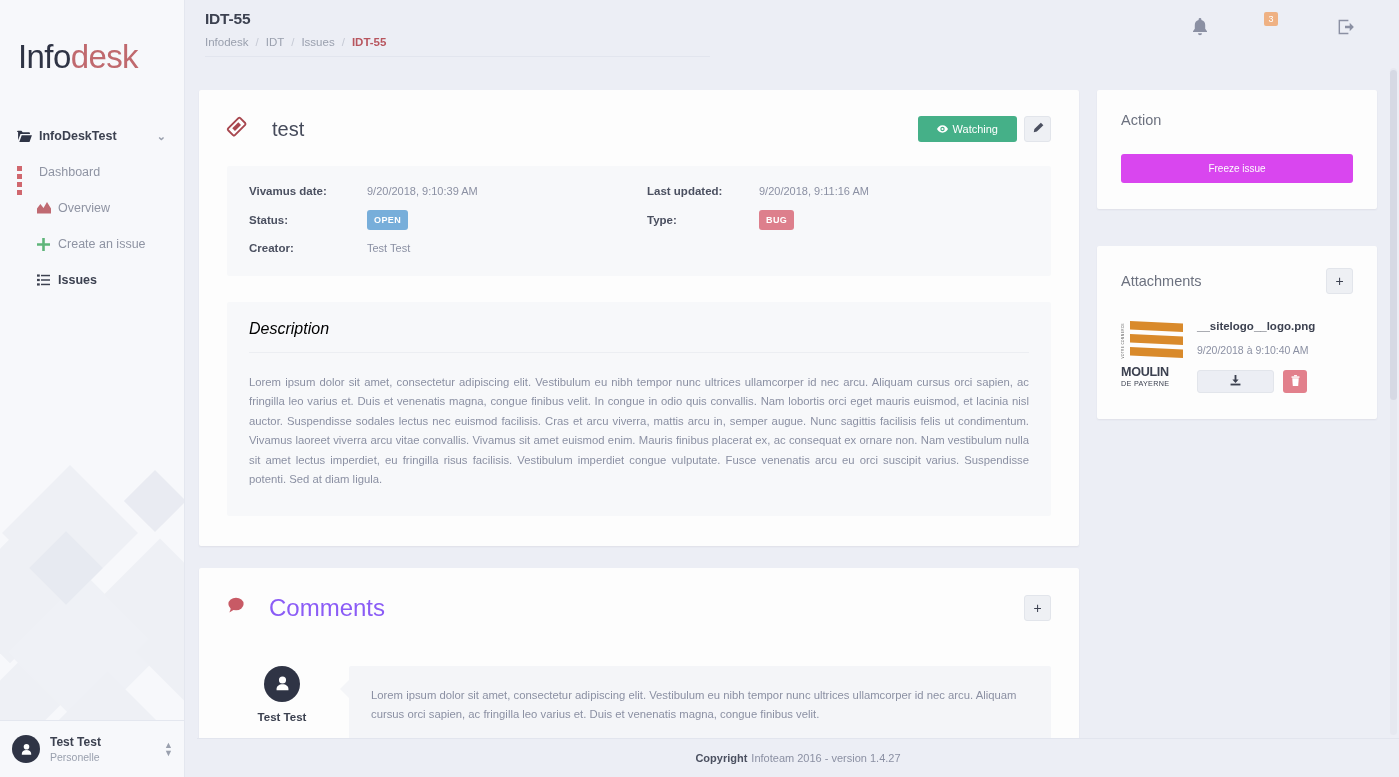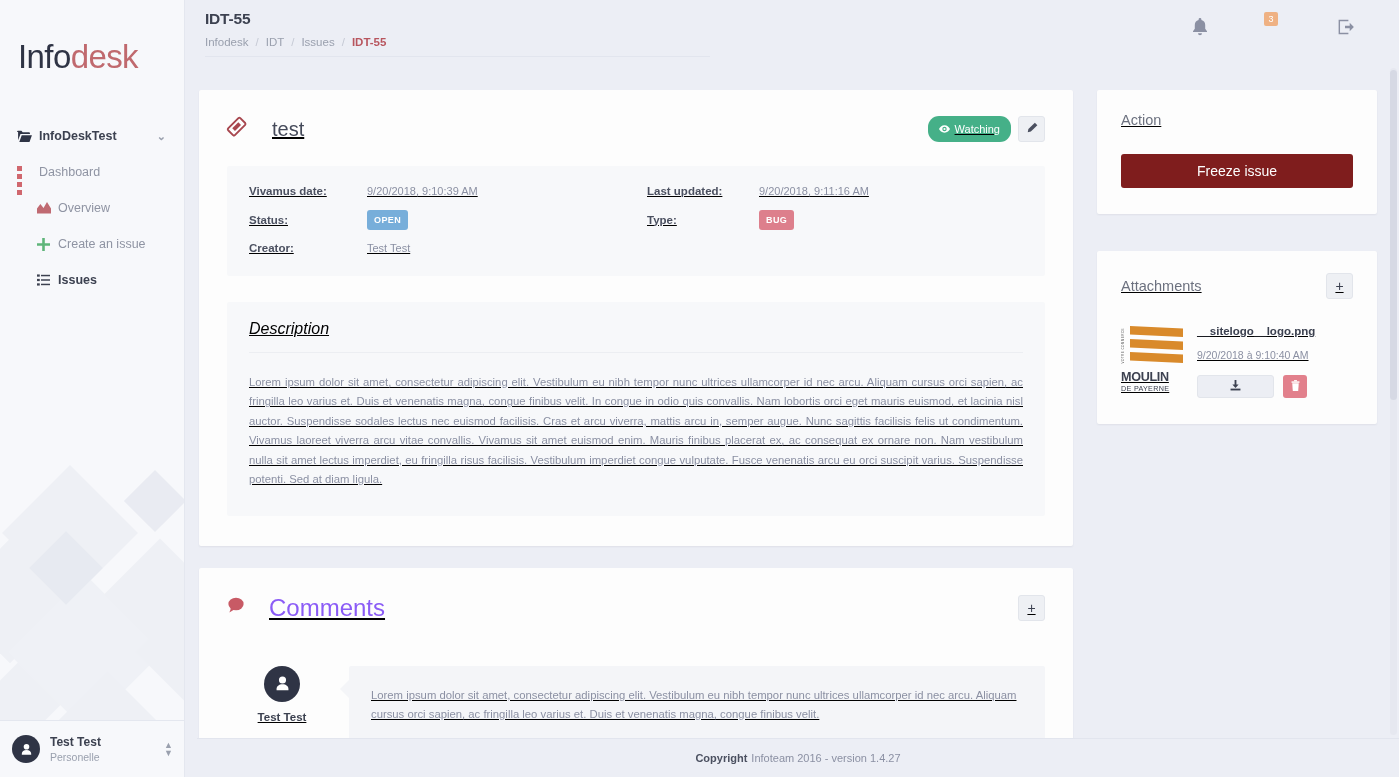--- a/index.html
+++ b/index.html
@@ -97,34 +97,34 @@
   .badge-wrap { position: relative; width: 18px; height: 30px; }
   .badge {
     position: absolute; left: 0; top: -2px;
     background: #efb183; color: #fff;
     font-size: 9px; padding: 2px 4px; border-radius: 2px;
     min-width: 14px; text-align: center;
   }
   .logout { color: #8b90a3; font-size: 17px; cursor: pointer; }
 
   .scroll-area { position: absolute; top: 66px; left: 0; right: 0; bottom: 39px; overflow: hidden; }
-  .content { padding: 24px 22px 0 14px; display: flex; gap: 24px; text-decoration: underline; }
+  .content { padding: 24px 22px 0 14px; display: flex; gap: 18px; }
   .col-left { flex: 1 1 auto; max-width: 884px; }
   .col-right { width: 280px; flex: 0 0 280px; }
 
   .card { background: #fdfdfd; border-radius: 2px; box-shadow: 0 1px 2px rgba(40,45,70,.07); }
 
   .issue-card { padding: 26px 28px 30px 28px; }
   .issue-head { display: flex; align-items: center; }
   .tag-icon { color: #a8474f; font-size: 20px; transform: rotate(-20deg); margin-right: 10px; }
   .issue-title { font-size: 20px; color: #454a5a; margin-left: 14px; }
   .head-actions { margin-left: auto; display: flex; align-items: center; gap: 7px; }
   .btn-watch {
     background: #45b088; color: #fff; border: none;
-    font-size: 11px; padding: 7px 11px; border-radius: 11px;
+    font-size: 11px; padding: 7px 19px; border-radius: 3px;
     display: flex; align-items: center; gap: 5px; cursor: pointer;
     font-family: "Liberation Sans", sans-serif;
   }
   .btn-edit {
     background: #eef0f4; border: 1px solid #e2e5eb; border-radius: 3px;
     width: 27px; height: 26px; display:flex; align-items:center; justify-content:center;
     cursor: pointer; color:#4b5060; font-size: 12px;
   }
 
   .meta-panel {
@@ -169,22 +169,22 @@
   .comment-body:before {
     content: ""; position: absolute; left: -9px; top: 14px;
     border: 9px solid transparent; border-right-color: #f4f5f8; border-left: 0;
   }
   .comment-text { font-size: 11.3px; line-height: 1.72; color: #8b90a3; }
   .comment-date { font-size: 10px; font-weight: bold; color: #6c717f; margin-top: 17px; }
 
   .side-card { padding: 22px 24px 26px 24px; }
   .side-title { font-size: 14.5px; color: #6c717f; }
   .btn-freeze {
-    margin-top: 26px; width: 100%; background: #7f1d1d; color: #fdfdfd;
-    border: none; border-radius: 3px; padding: 9px 0; font-size: 14px;
+    margin-top: 26px; width: 100%; background: #d946ef; color: #fdfdfd;
+    border: none; border-radius: 3px; padding: 9px 0; font-size: 10px;
     cursor: pointer; font-family: "Liberation Sans", sans-serif;
   }
   .att-card { margin-top: 37px; padding: 22px 24px 26px 24px; }
   .att-head { display: flex; align-items: center; }
   .att-row { display: flex; margin-top: 26px; gap: 14px; }
   .thumb { width: 62px; flex: 0 0 62px; }
   .thumb-logo { width: 62px; height: 44px; position: relative; overflow: hidden; }
   .stripe { position: absolute; left: 9px; background: #d98a2b; height: 11px; width: 53px; }
   .thumb-tiny { position:absolute; left:0; top:3px; font-size:3.1px; color:#555; writing-mode: vertical-rl; transform: rotate(180deg); letter-spacing:.4px;}
   .thumb-name { font-size: 12.6px; font-weight: bold; color: #3c4150; letter-spacing: -0.3px; margin-top: 1px; }

